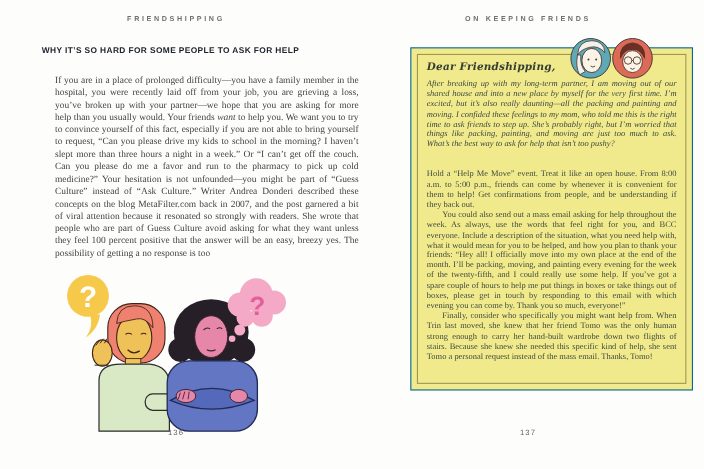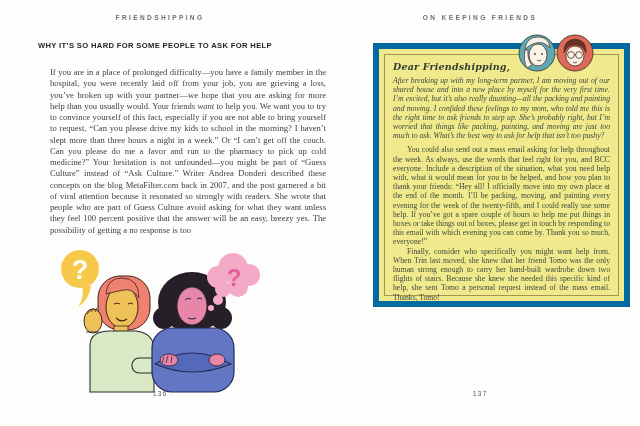--- a/index.html
+++ b/index.html
@@ -35,36 +35,36 @@
   .illustration{position:absolute;left:52px;top:246px;}
 
   .folio{
     position:absolute;top:390px;left:0;width:320px;text-align:center;
     font-family:"Liberation Sans", sans-serif;
     font-size:7px;letter-spacing:1px;color:#5c6066;
   }
 
   
   .letter-box{
-    position:absolute;left:53px;top:43px;width:257px;height:264px;
-    background:#f0ea8c;border:6px solid #0369a1;box-sizing:border-box;
+    position:absolute;left:53px;top:43px;width:257px;height:312px;
+    background:#f0ea8c;border:1px solid #0369a1;box-sizing:border-box;
   }
   .letter-inner-border{
     position:absolute;inset:5px;border:1px solid #9e9754;pointer-events:none;
   }
   .letter-content{
     position:absolute;left:14px;right:14px;top:12px;bottom:8px;
   }
   .salutation{
     font-family:"DejaVu Serif", cursive;
     font-style:italic;font-weight:700;
     font-size:9.5px;color:#333d33;margin:0 0 4px 0;letter-spacing:0.2px;
   }
   .letter-q{
-    margin:0 0 5px 0;font-style:italic;
+    margin:0 0 18px 0;font-style:italic;
     font-size:7.7px;line-height:9.2px;color:#3c463e;text-align:justify;
   }
   .letter-a{
     margin:0;font-size:7.7px;line-height:9.2px;color:#3c463e;text-align:justify;
   }
   .letter-a.indent{text-indent:14px;}
 
   .portraits{position:absolute;left:196px;top:31px;}
 </style>
 </head>
@@ -133,20 +133,21 @@
   </div>
 
   <div class="page page-right">
     <div class="running-head">ON KEEPING FRIENDS</div>
 
     <div class="letter-box">
       <div class="letter-inner-border"></div>
       <div class="letter-content">
         <div class="salutation">Dear Friendshipping,</div>
         <p class="letter-q">After breaking up with my long-term partner, I am moving out of our shared house and into a new place by myself for the very first time. I’m excited, but it’s also really daunting—all the packing and painting and moving. I confided these feelings to my mom, who told me this is the right time to ask friends to step up. She’s probably right, but I’m worried that things like packing, painting, and moving are just too much to ask. What’s the best way to ask for help that isn’t too pushy?</p>
+        <p class="letter-a">Hold a “Help Me Move” event. Treat it like an open house. From 8:00 a.m. to 5:00 p.m., friends can come by whenever it is convenient for them to help! Get confirmations from people, and be understanding if they back out.</p>
         <p class="letter-a indent">You could also send out a mass email asking for help throughout the week. As always, use the words that feel right for you, and BCC everyone. Include a description of the situation, what you need help with, what it would mean for you to be helped, and how you plan to thank your friends: “Hey all! I officially move into my own place at the end of the month. I’ll be packing, moving, and painting every evening for the week of the twenty-fifth, and I could really use some help. If you’ve got a spare couple of hours to help me put things in boxes or take things out of boxes, please get in touch by responding to this email with which evening you can come by. Thank you so much, everyone!”</p>
         <p class="letter-a indent">Finally, consider who specifically you might want help from. When Trin last moved, she knew that her friend Tomo was the only human strong enough to carry her hand-built wardrobe down two flights of stairs. Because she knew she needed this specific kind of help, she sent Tomo a personal request instead of the mass email. Thanks, Tomo!</p>
       </div>
     </div>
 
     <svg class="portraits" width="82" height="44" viewBox="0 0 82 44">
       <g>
         <circle cx="21" cy="22" r="18" fill="#5fa9b7" stroke="#2f2f2f" stroke-width="0.8"></circle>
         <ellipse cx="22" cy="24" rx="9" ry="11" fill="#fbf3e6" stroke="#4a3226" stroke-width="0.8"></ellipse>
         <path d="M9 19 Q10 6 22 6 Q33 6 34 17 Q28 10 20 12 Q12 14 9 19 Z" fill="#f5f1e8" stroke="#4a3226" stroke-width="0.7"></path>

